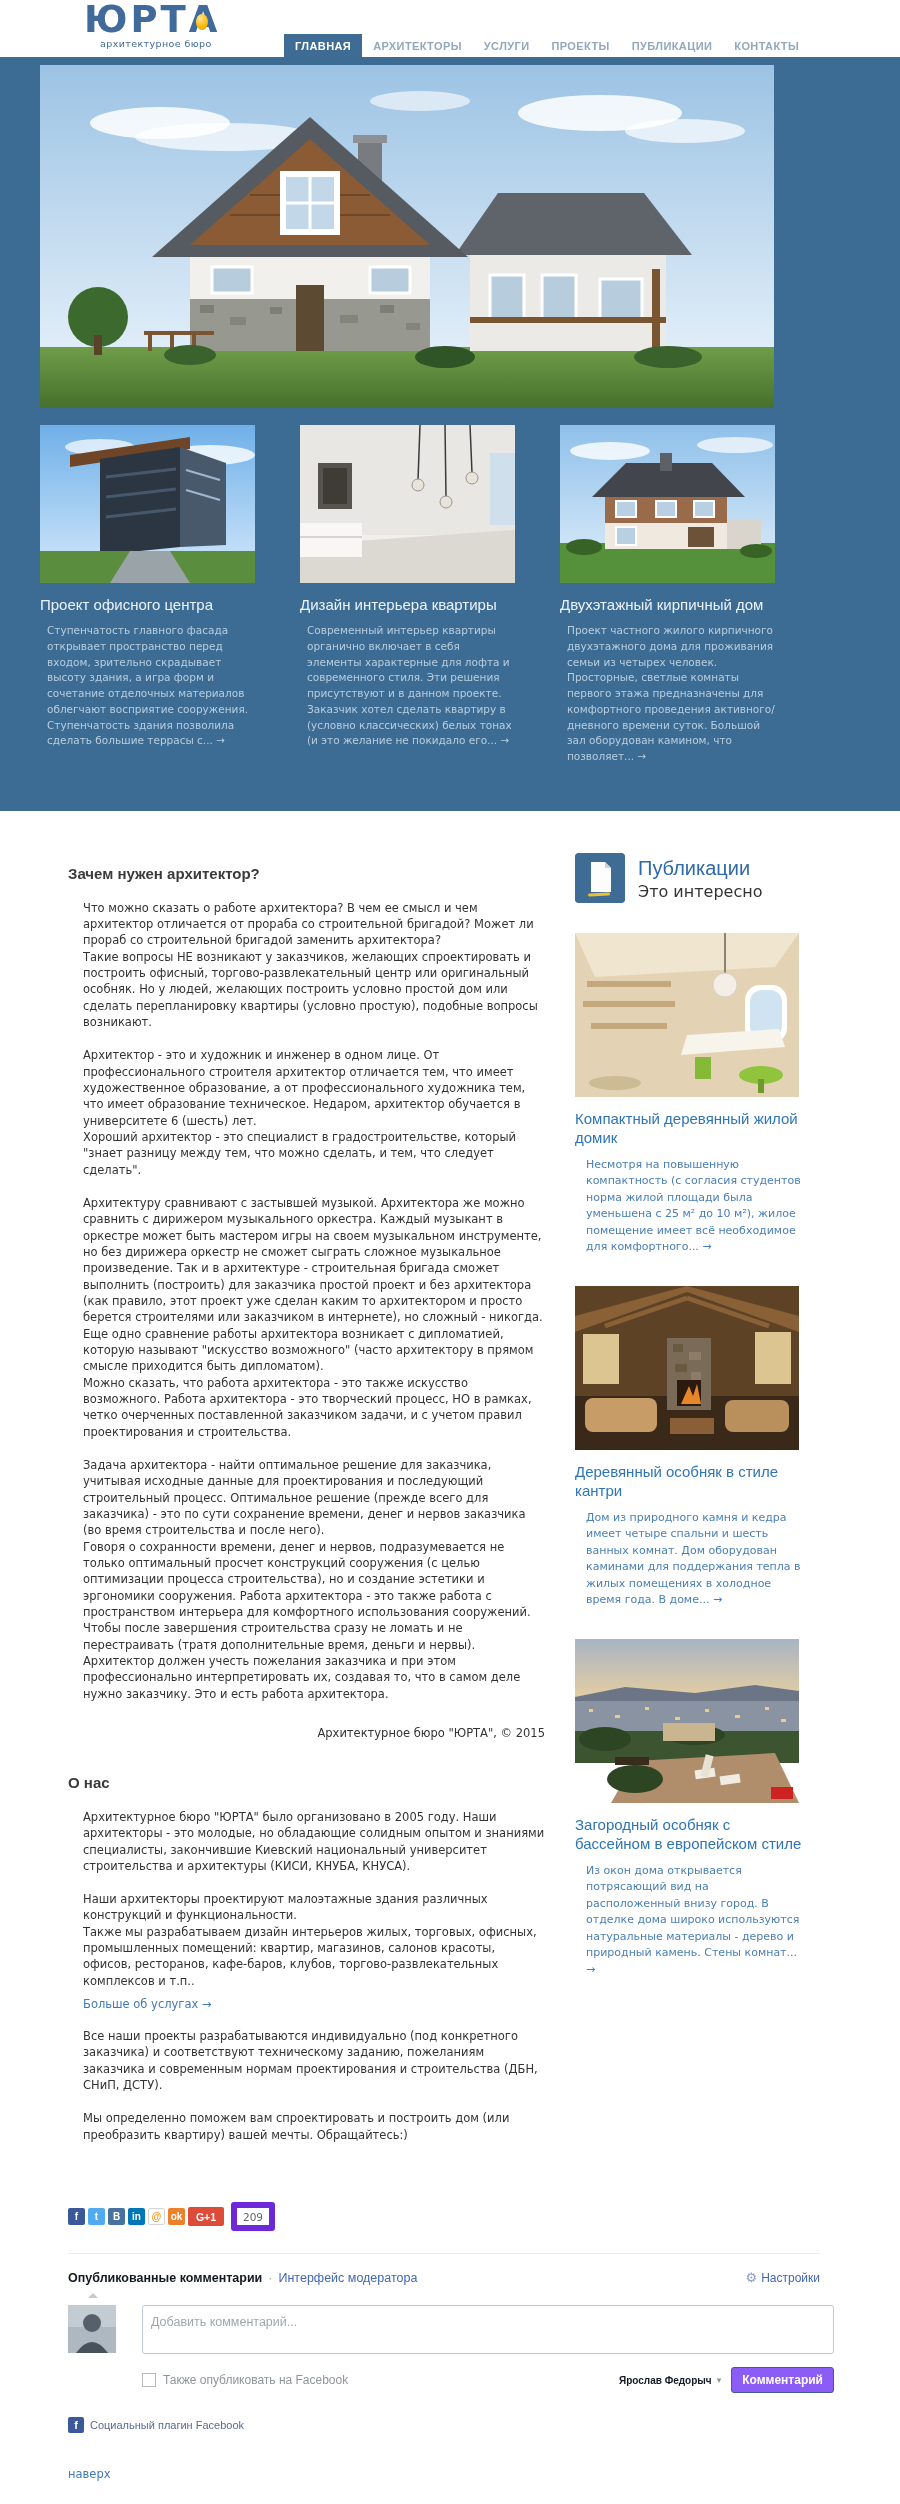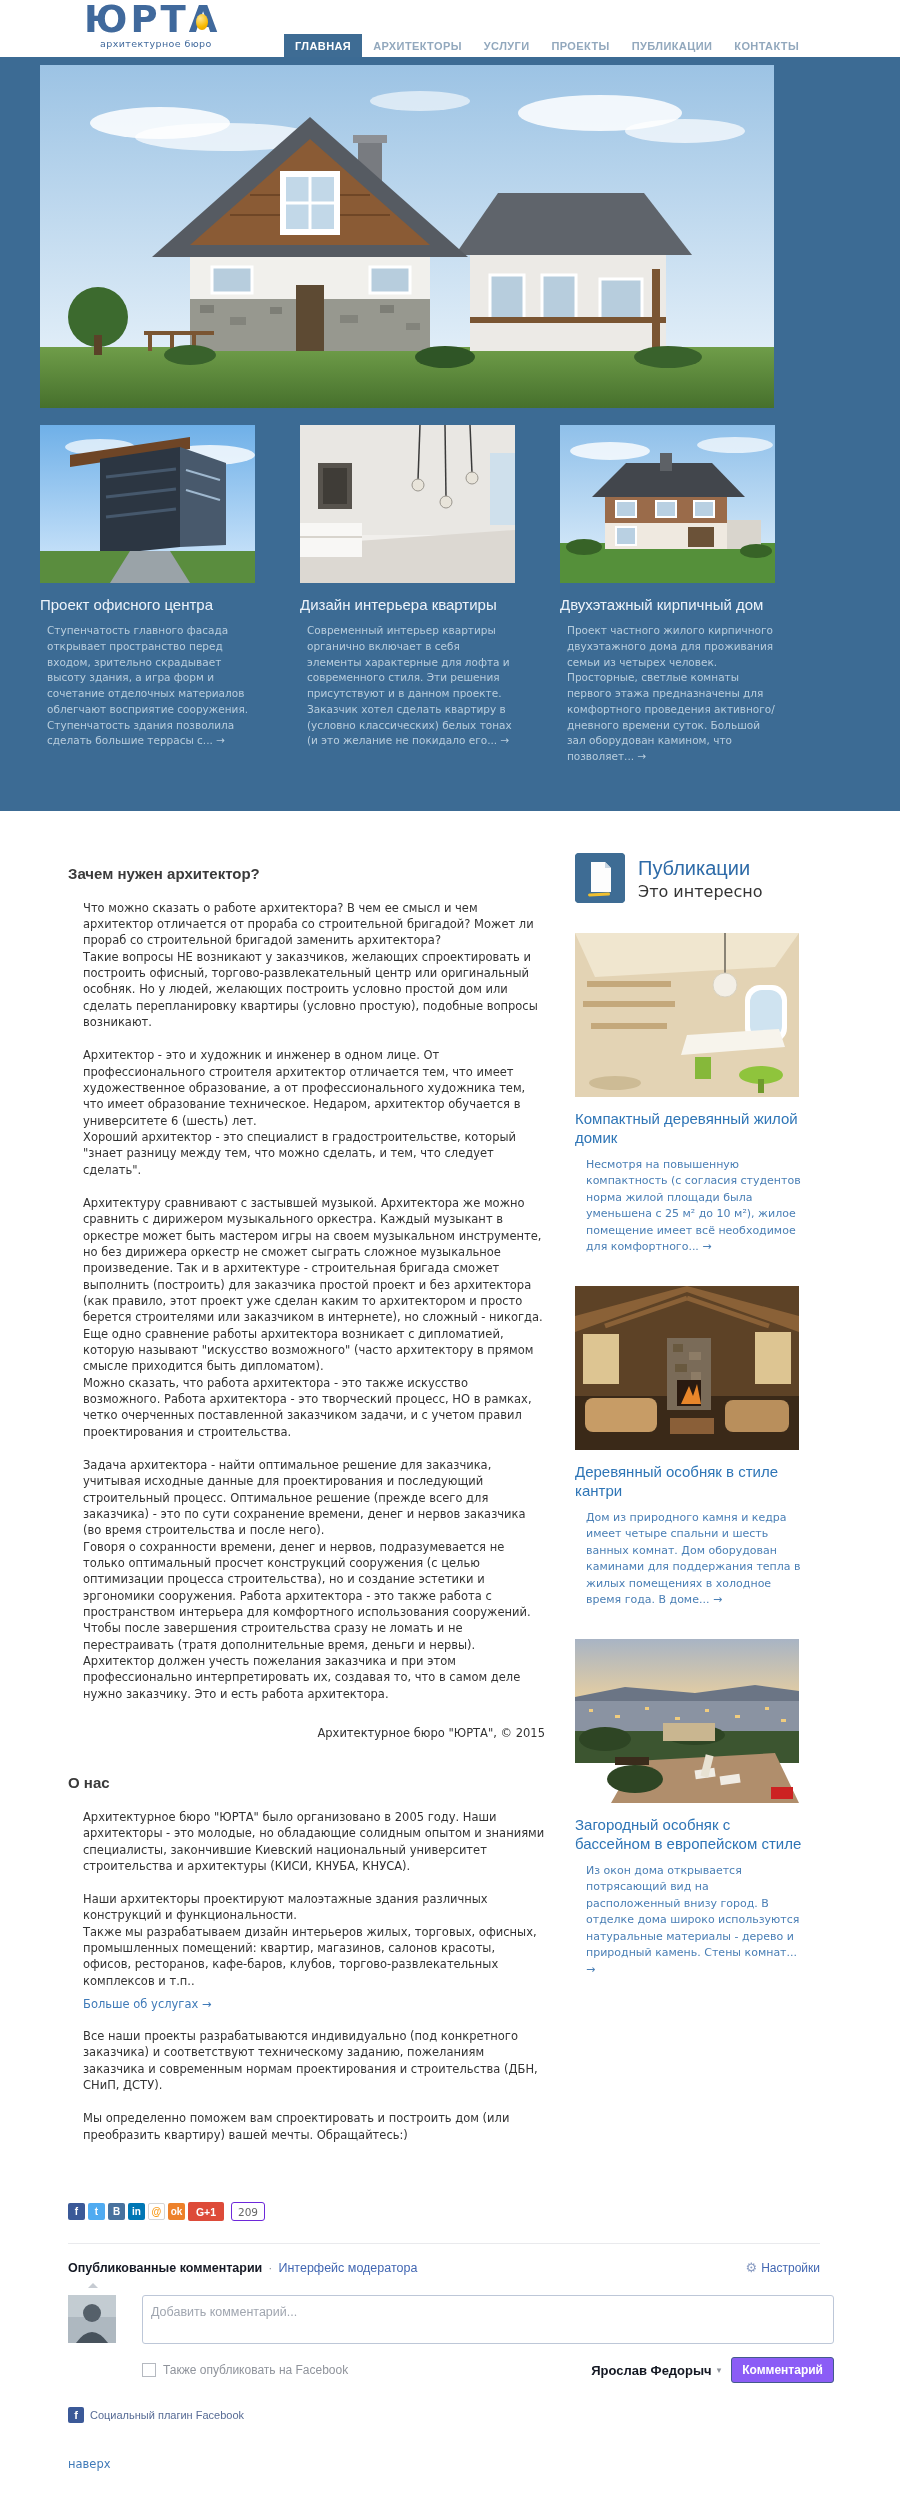--- a/index.html
+++ b/index.html
@@ -59,21 +59,21 @@
   .share{display:flex;align-items:center;gap:3px;margin:42px 0 0;}
   .sic{width:17px;height:17px;border-radius:2px;display:flex;align-items:center;justify-content:center;
        font-family:"Liberation Sans",sans-serif;font-size:10px;font-weight:bold;color:#fff;text-decoration:none;}
   .sic.fb{background:#3b5998;}
   .sic.tw{background:#50abf1;}
   .sic.vk{background:#48729e;}
   .sic.li{background:#0077b5;}
   .sic.mr{background:#fff;border:1px solid #d5d5d5;color:#f89c1c;width:15px;height:15px;}
   .sic.ok{background:#ed812b;}
   .sic.gp{width:36px;height:19px;background:#dd4b39;border-radius:2px;font-size:10.5px;}
-  .bubble{height:15px;margin-left:4px;padding:1px 6px;border:1px solid #6d28d9;border-radius:3px;
+  .bubble{height:15px;margin-left:4px;padding:1px 6px;border:6px solid #6d28d9;border-radius:3px;
           background:#fff;font-size:10.5px;color:#666;display:flex;align-items:center;}
 
   
   .cwrap{width:752px;margin-top:22px;border-top:1px solid #e9eaed;padding-top:16px;
          font-family:"Liberation Sans",sans-serif;}
   .chead{display:flex;align-items:center;}
   .ctab{position:relative;font-size:12.5px;font-weight:bold;color:#141823;}
   .ctab .caret-up{position:absolute;left:20px;bottom:-13px;width:0;height:0;
         border:5px solid transparent;border-bottom-color:#c6cbd2;}
   .cdot{color:#90949c;margin:0 6px;font-size:12.5px;}
@@ -83,21 +83,21 @@
   .gear{color:#8b9dc3;font-size:13px;}
   .cbox{display:flex;gap:26px;margin-top:20px;}
   .avatar{flex:0 0 auto;width:48px;height:48px;}
   .cfield{flex:1;}
   .cfield textarea{box-sizing:border-box;width:692px;height:49px;border:1px solid #bdc7d8;border-radius:3px;
          padding:9px 8px;font-family:"Liberation Sans",sans-serif;font-size:12.5px;color:#333;resize:none;}
   .cfield textarea::placeholder{color:#a0a6b0;}
   .crow2{display:flex;align-items:center;margin-top:9px;width:692px;}
   .cbx{width:12px;height:12px;border:1px solid #b5b9c0;background:#fff;margin-right:7px;}
   .clabel{font-size:12px;color:#90949c;}
-  .cuser{margin-left:auto;font-size:13px;font-weight:bold;color:#141823;}
+  .cuser{margin-left:auto;font-size:10px;font-weight:bold;color:#141823;}
   .ccaret{color:#90949c;font-size:9px;margin:0 10px 0 5px;}
   .cbtn{background:#8b5cf6;color:#fff;font-size:12px;font-weight:bold;border:1px solid #435a8c;
         border-radius:3px;padding:5px 10px;cursor:pointer;font-family:"Liberation Sans",sans-serif;}
   .cplug{display:flex;align-items:center;gap:6px;margin-top:24px;}
   .fbsq{width:16px;height:16px;border-radius:2px;background:#3b5998;color:#fff;font-size:11px;
         font-weight:bold;display:flex;align-items:center;justify-content:center;}
   .cplug a{font-size:11px;color:#576b95;text-decoration:none;}
 
   .top-link{display:inline-block;margin:34px 0 30px;font-size:11.5px;color:#3f7ab8;text-decoration:none;}
 </style>

